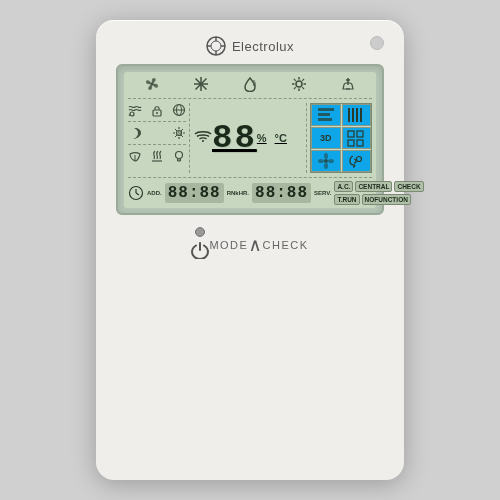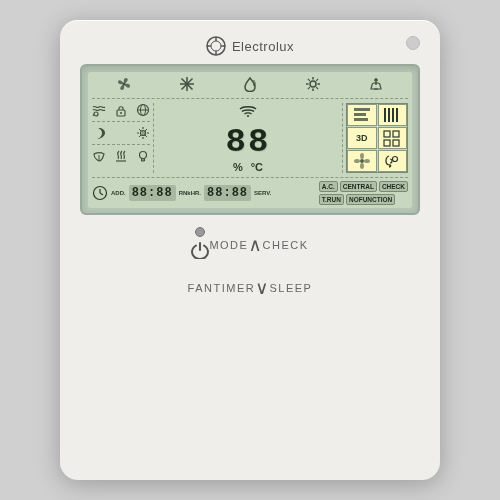--- a/index.html
+++ b/index.html
@@ -6,21 +6,21 @@
     body {
       width: 500px;
       height: 500px;
       background: #d0d0d0;
       display: flex;
       align-items: center;
       justify-content: center;
       font-family: Arial, sans-serif;
     }
     .device {
-      width: 380px;
+      width: 308px;
       height: 460px;
       background: #f0eeeb;
       border-radius: 18px;
       box-shadow: 0 4px 24px rgba(0,0,0,0.25), inset 0 1px 0 rgba(255,255,255,0.8);
       display: flex;
       flex-direction: column;
       align-items: center;
       padding: 16px 20px 18px 20px;
       position: relative;
     }
@@ -96,25 +96,26 @@
     .screen-left {
       display: flex;
       flex-direction: column;
       gap: 2px;
       width: 58px;
       flex-shrink: 0;
     }
     .screen-center {
       flex: 1;
       display: flex;
-      flex-direction: column;
+      flex-direction: row;
       align-items: center;
       border-left: 1px dashed #8a9a82;
       border-right: 1px dashed #8a9a82;
       padding: 0 4px;
+      text-decoration: underline;
     }
     .screen-right {
       width: 62px;
       flex-shrink: 0;
       display: flex;
       flex-direction: column;
       gap: 2px;
     }
     
     .left-icons-row {
@@ -159,21 +160,21 @@
     
     .right-grid {
       display: grid;
       grid-template-columns: 1fr 1fr;
       grid-template-rows: 1fr 1fr 1fr;
       gap: 1px;
       height: 100%;
       border: 1px solid #7a8a72;
     }
     .right-cell {
-      background: #fef9c3;
+      background: #0ea5e9;
       border: 0.5px solid #8a9a82;
       display: flex;
       align-items: center;
       justify-content: center;
       font-size: 10px;
       color: #1a2a1a;
       padding: 1px;
     }
     
     .screen-bottom {
@@ -182,21 +183,21 @@
       gap: 3px;
       margin-top: 4px;
       border-top: 1px dashed #8a9a82;
       padding-top: 3px;
       font-size: 7px;
       color: #1a2a1a;
       font-weight: bold;
     }
     .seg-display {
       font-family: 'Courier New', monospace;
-      font-size: 12px;
+      font-size: 16px;
       font-weight: bold;
       color: #1a2a1a;
       background: #a8b8a0;
       padding: 1px 3px;
       border-radius: 2px;
       letter-spacing: 1px;
     }
     .mini-btn {
       background: #b0c0a8;
       border: 1px solid #7a8a72;
@@ -535,32 +536,14 @@
 
       <button class="ctrl-btn">
         <span class="chevron">∧</span>
       </button>
 
       <button class="ctrl-btn">
         <span class="label-text">CHECK</span>
       </button>
     </div>
 
-    <div class="btn-row">
-
-      <button class="ctrl-btn">
-        <span class="label-text">FAN</span>
-      </button>
-
-      <button class="ctrl-btn">
-        <span class="label-text">TIMER</span>
-      </button>
-
-      <button class="ctrl-btn">
-        <span class="chevron">∨</span>
-      </button>
-
-      <button class="ctrl-btn">
-        <span class="label-text">SLEEP</span>
-      </button>
-    </div>
   </div>
 </div>
 
 </body></html>

